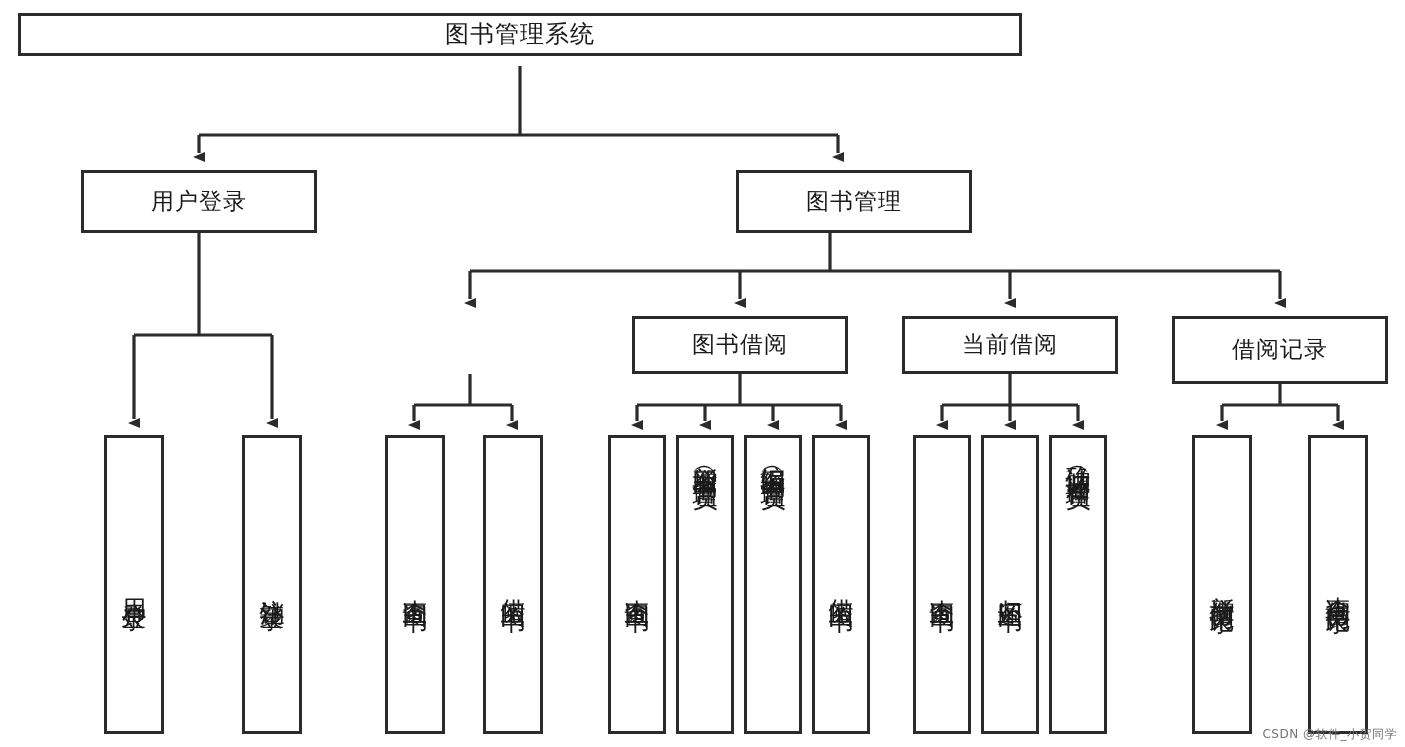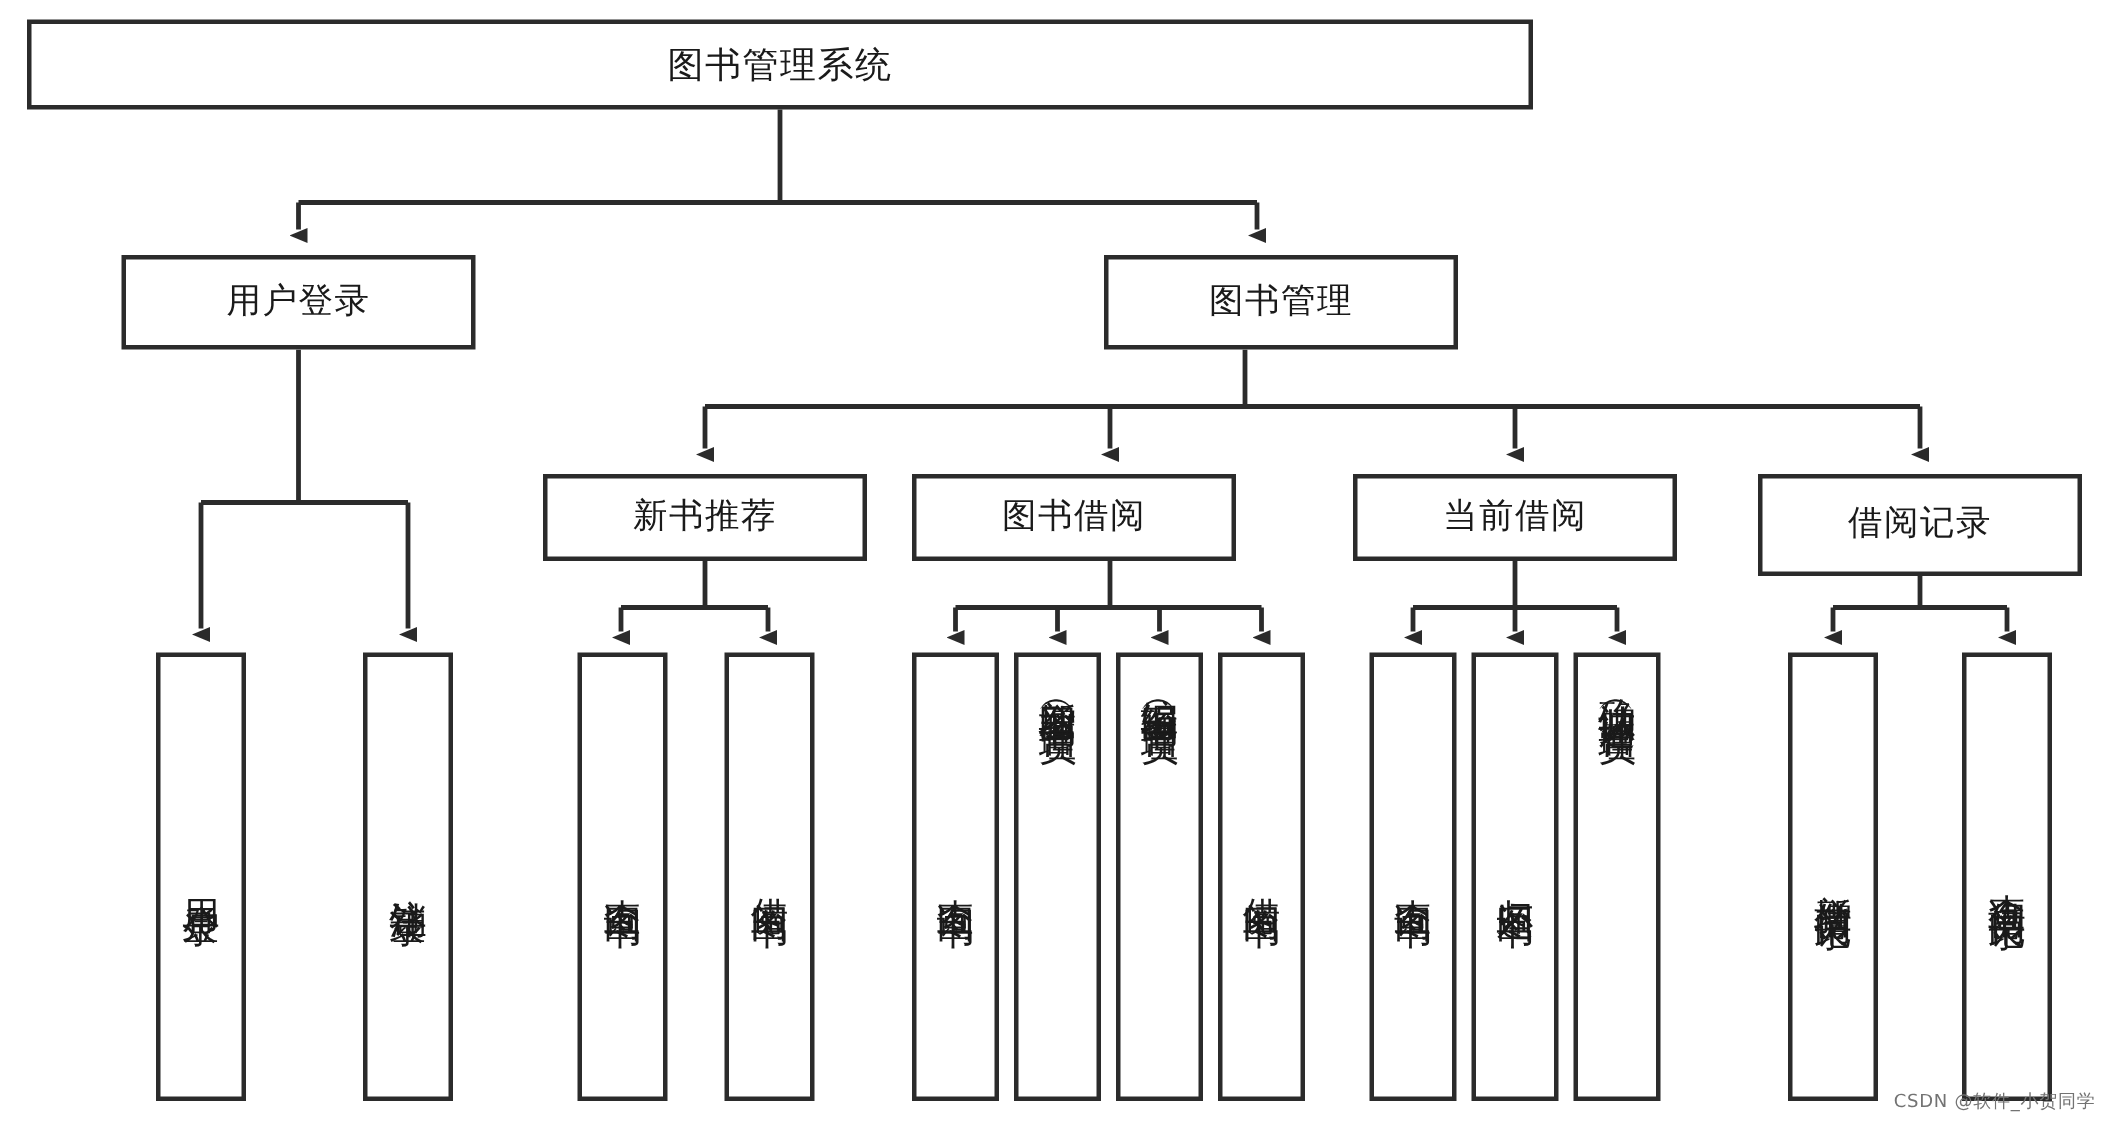--- a/index.html
+++ b/index.html
@@ -126,37 +126,34 @@
       <path d="M1010,405 L1010,421" marker-end="url(#arrow)"></path>
       <path d="M1078,405 L1078,421" marker-end="url(#arrow)"></path>
 
       <path d="M1280,374 L1280,405"></path>
       <path d="M1222,405 L1338,405"></path>
       <path d="M1222,405 L1222,421" marker-end="url(#arrow)"></path>
       <path d="M1338,405 L1338,421" marker-end="url(#arrow)"></path>
     </g>
   </svg>
 
-  <div class="node root horiz" style="left:18px; top:13px; width:1004px; height:60px;">
+  <div class="node root horiz" style="left:18px; top:13px; width:1004px; height:43px;">
     <span class="lbl">图书管理系统</span>
   </div>
 
   <div class="node horiz" style="left:81px; top:170px; width:236px; height:63px;">
     <span class="lbl">用户登录</span>
   </div>
 
   <div class="node horiz" style="left:712px; top:170px; width:236px; height:63px;margin-left:24px;">
     <span class="lbl">图书管理</span>
   </div>
 
-  <div class="node horiz" style="left:362px; top:316px; width:216px; height:58px;">
-    <span class="lbl">新书推荐</span>
-  </div>
-
-  <div class="node horiz" style="left:608px; top:316px; width:216px; height:58px;">
+
+  <div class="node horiz" style="left:632px; top:316px; width:216px; height:58px;">
     <span class="lbl">图书借阅</span>
   </div>
 
   <div class="node horiz" style="left:902px; top:316px; width:216px; height:58px;justify-content:center;">
     <span class="lbl">当前借阅</span>
   </div>
 
   <div class="node horiz" style="left:1172px; top:316px; width:216px; height:68px;">
     <span class="lbl">借阅记录</span>
   </div>

